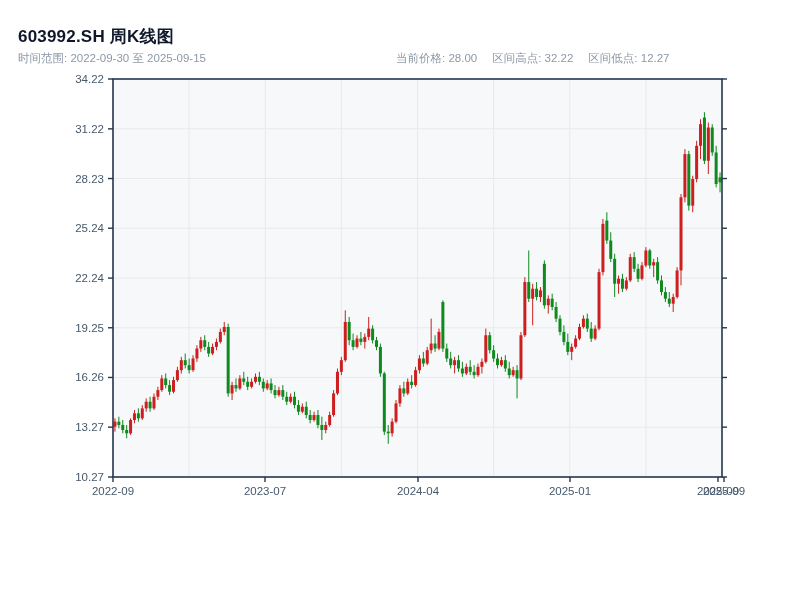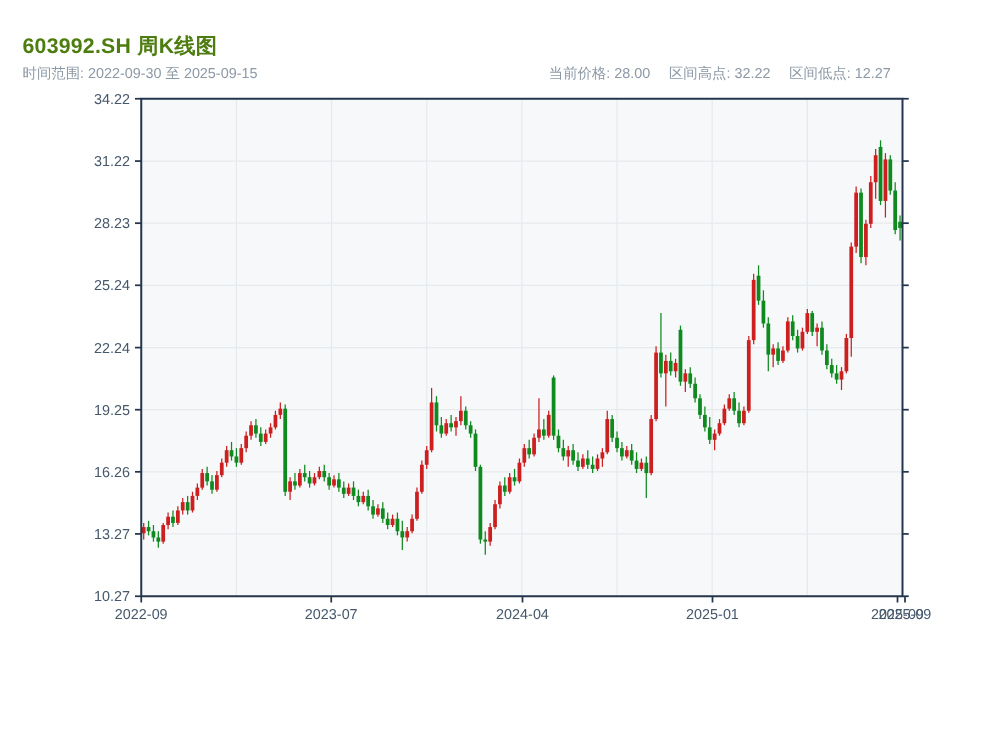--- a/index.html
+++ b/index.html
@@ -1,22 +1,22 @@
 <!DOCTYPE html>
 <html><head>
 <meta charset="utf-8">
 <style>
   html,body{margin:0;padding:0;background:#ffffff;}
   body{width:800px;height:600px;position:relative;overflow:hidden;
        font-family:"Liberation Sans","DejaVu Sans",sans-serif;}
   .page{position:absolute;inset:0;background:#ffffff;}
   .title{position:absolute;left:18px;top:25px;font-size:17px;font-weight:600;
-         color:#4d7c0f;letter-spacing:.2px;white-space:nowrap;}
+         color:#0f172a;letter-spacing:.2px;white-space:nowrap;}
   .metaL{position:absolute;left:18px;top:51px;font-size:11.5px;color:#8c99a6;white-space:nowrap;text-align:center;}
-  .metaR{position:absolute;left:396px;top:51px;font-size:11.5px;color:#8c99a6;white-space:nowrap;margin-left:43px;}
+  .metaR{position:absolute;left:396px;top:51px;font-size:11.5px;color:#8c99a6;white-space:nowrap;}
   .metaR span{margin-right:15px;}
   svg text{font-family:"Liberation Sans","DejaVu Sans",sans-serif;}
 </style>
 </head>
 <body>
 
 <div class="page">
   <div class="title">603992.SH 周K线图</div>
   <div class="metaL">时间范围: 2022-09-30 至 2025-09-15</div>
   <div class="metaR">

